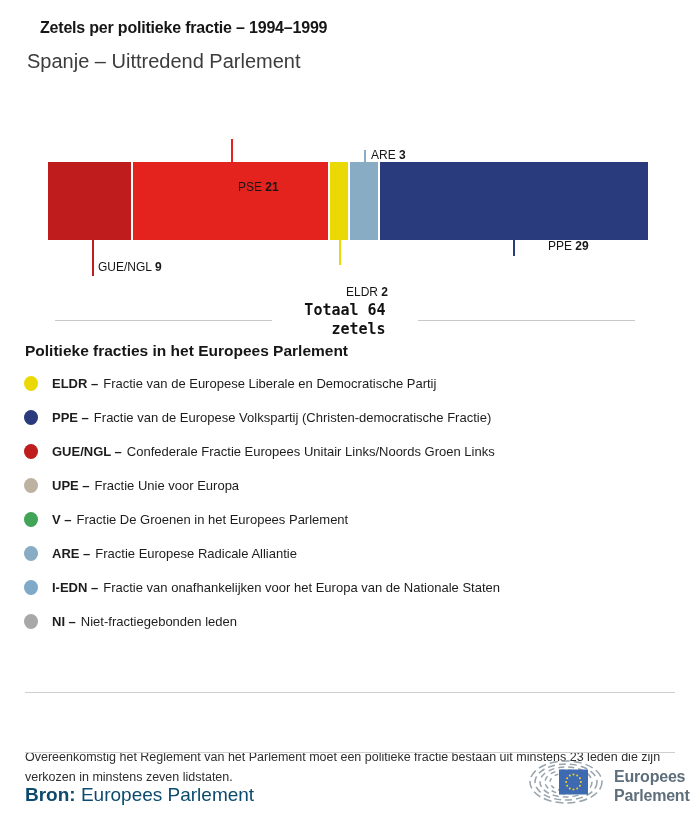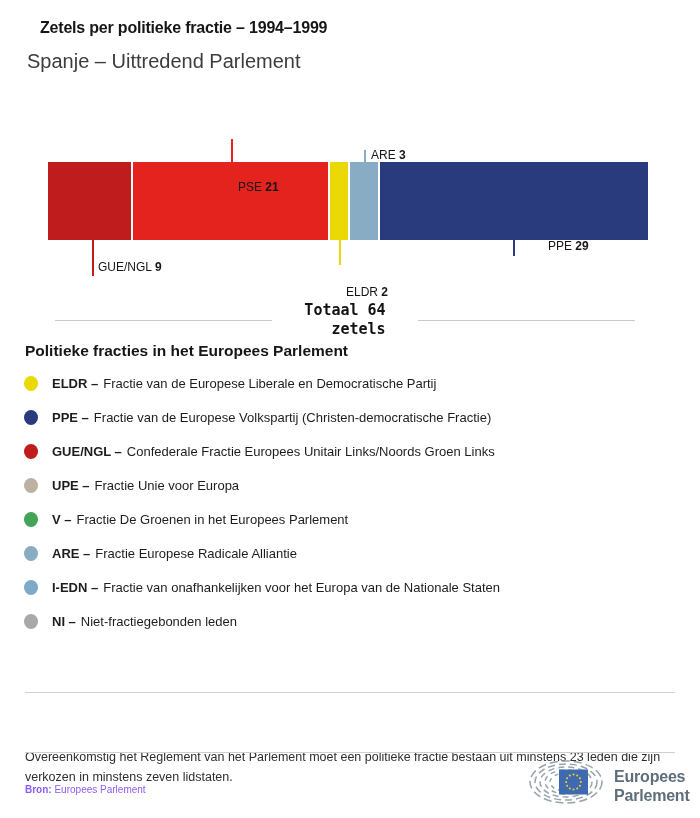--- a/index.html
+++ b/index.html
@@ -25,21 +25,21 @@
   .legend-heading{left:25px;top:342px;font-size:15.5px;font-weight:700;color:#161616;}
   .legend{left:24px;top:366px;}
   .legend-row{display:flex;align-items:center;height:34px;}
   .legend-dot{width:14px;height:15px;border-radius:50%;margin-right:14px;flex:none;}
   .legend-text{font-size:13px;color:#1d1d1d;}
   .legend-abbr{font-weight:700;margin-right:5px;}
 
   .divider{left:25px;width:650px;height:1px;background:#cfcfcf;}
   .note{left:25px;top:706px;width:652px;font-size:12.5px;line-height:20px;color:#2e2e2e;margin-top:41px;}
 
-  .bron{left:25px;top:784px;font-size:10px;color:#8b5cf6;}
+  .bron{left:25px;top:784px;font-size:19px;color:#0c4a6e;}
   .bron b{font-weight:700;}
 
   .logo{left:526px;top:759px;display:flex;align-items:flex-end;}
   .logo-text{margin-left:8px;font-size:16px;line-height:19px;font-weight:700;color:#5e6e7a;letter-spacing:-0.2px;}
 </style>
 </head>
 <body>
 
 <div class="page">
 

